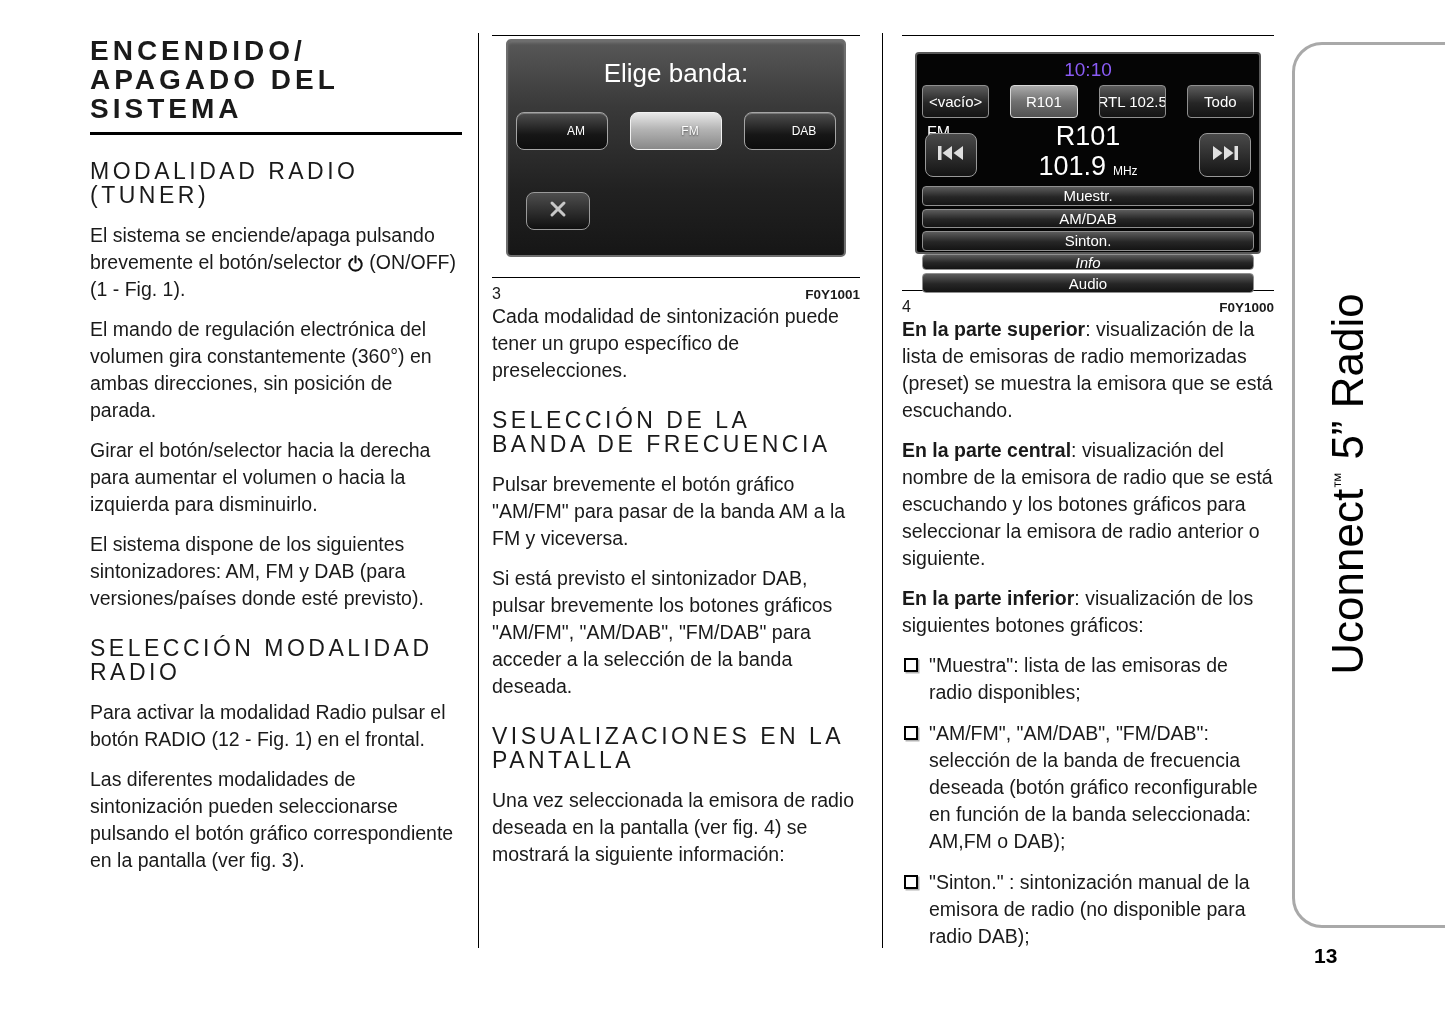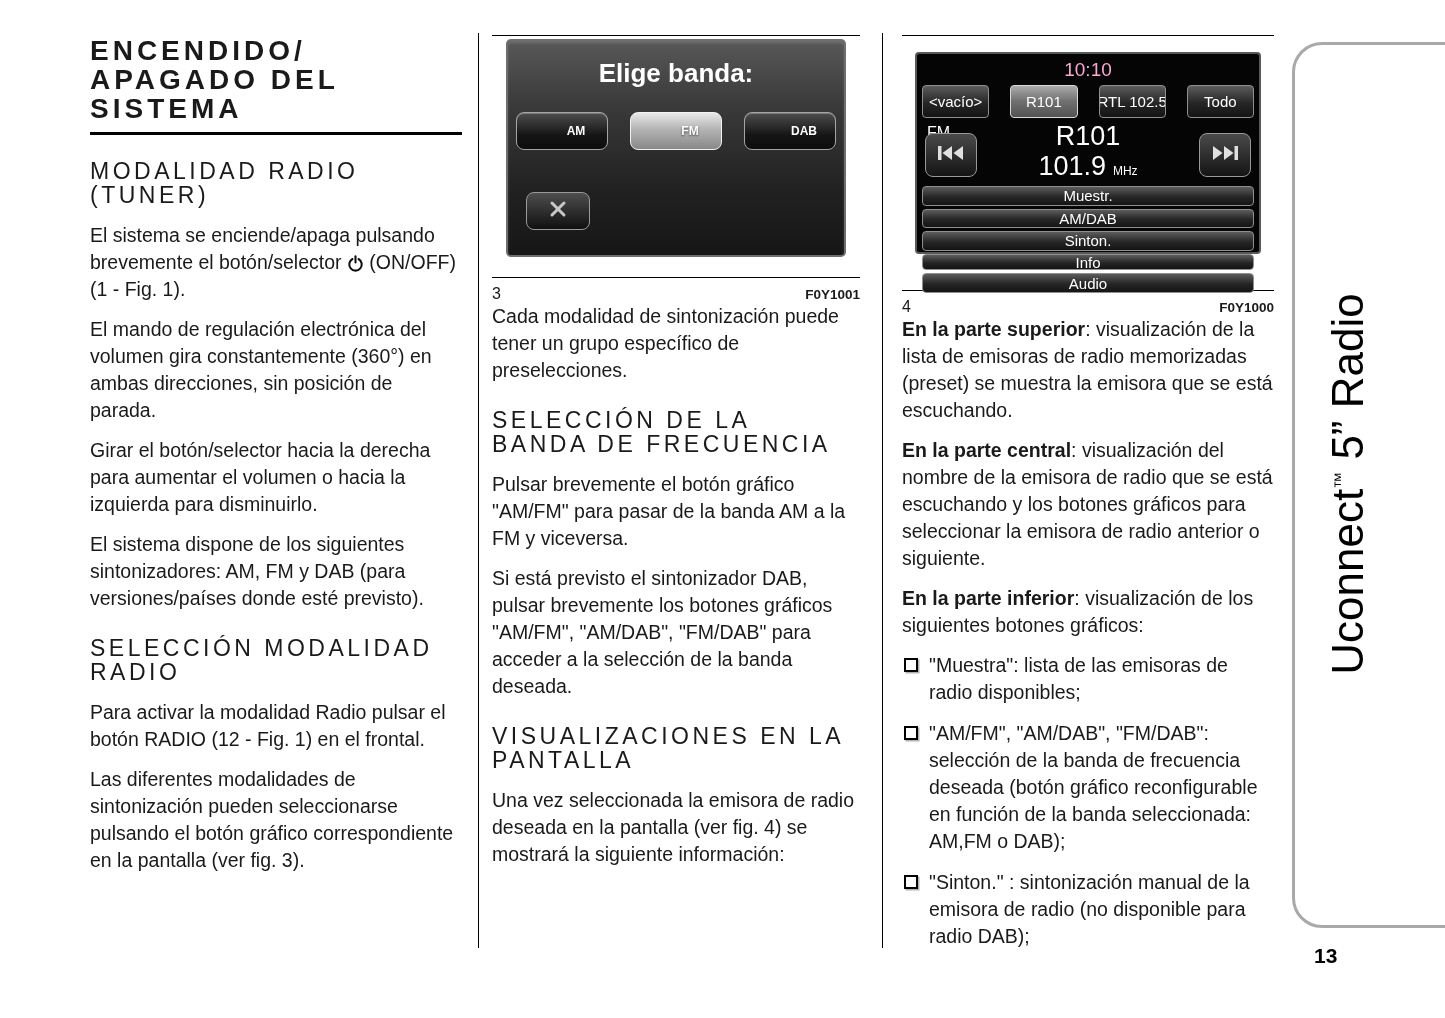--- a/index.html
+++ b/index.html
@@ -29,61 +29,61 @@
 
   
   .rule{border-top:1.5px solid #000;margin-top:5px;}
   .rule2{border-top:1.5px solid #000;}
   .caption{display:flex;justify-content:space-between;align-items:baseline;margin-top:7px;}
   .fig-num{font-size:16px;}
   .fig-code{font-size:13.5px;font-weight:bold;}
   .after-fig{margin-top:28px;}
 
   
-  .fig-area3{height:238px;padding-top:3px;font-weight:bold;}
+  .fig-area3{height:238px;padding-top:3px;}
   .screen3{width:340px;height:218px;margin:0 auto;border:2px solid #6e6e6e;border-radius:5px;
            box-sizing:border-box;
            background:linear-gradient(180deg,#585858 0%,#3a3a3a 30%,#212121 70%,#161616 100%);
            box-shadow:inset 0 2px 3px rgba(255,255,255,.15);}
   .elige{text-align:center;color:#fff;font-size:26px;padding-top:18px;line-height:28px;}
   .band-row{display:flex;justify-content:center;gap:22px;margin-top:25px;}
   .band-btn{width:92px;height:38px;border-radius:8px;color:#fff;font-size:12px;
             display:flex;align-items:center;justify-content:center;box-sizing:border-box;padding-left:28px;}
   .band-dark{background:linear-gradient(180deg,#4e4e4e,#161616 60%,#0d0d0d);
              border:1px solid #a5a5a5;box-shadow:inset 0 1px 0 rgba(255,255,255,.25);}
   .band-active{background:linear-gradient(180deg,#e8e8e8,#b4b4b4 45%,#888888);
                border:1px solid #f2f2f2;text-shadow:0 1px 2px rgba(0,0,0,.6);}
   .close-btn{width:64px;height:38px;margin:42px 0 0 18px;border-radius:8px;box-sizing:border-box;
              background:linear-gradient(180deg,#4e4e4e,#101010);border:1px solid #9a9a9a;
              display:flex;align-items:center;justify-content:center;}
 
   
   .fig-area4{height:238px;padding-top:16px;}
   .screen4{width:346px;height:202px;margin:0 auto;background:#050505;border:2px solid #585858;
            border-radius:4px;box-sizing:border-box;display:flex;flex-direction:column;}
-  .clock{text-align:center;color:#f9a8d4;font-size:19px;padding:5px 0 4px;}
+  .clock{text-align:center;color:#8b5cf6;font-size:19px;padding:5px 0 4px;}
   .preset-row{display:flex;gap:21px;padding:0 5px;}
   .pbtn,.bbtn{flex:1;height:33px;border-radius:4px;color:#fff;font-size:15px;box-sizing:border-box;
         display:flex;align-items:center;justify-content:center;white-space:nowrap;overflow:hidden;}
   .btn-dark{background:linear-gradient(180deg,#5c5c5c,#262626 55%,#141414);border:1px solid #8f8f8f;}
   .btn-active{background:linear-gradient(180deg,#aaaaaa,#707070 50%,#525252);border:1px solid #d8d8d8;}
   .main-area{position:relative;flex:1;}
   .band-label{position:absolute;left:10px;top:6px;color:#fff;font-size:16px;}
   .station{text-align:center;color:#fff;margin-top:3px;}
   .station-name{font-size:27px;line-height:30px;}
   .freq-line{font-size:27px;line-height:30px;}
   .freq-unit{font-size:12px;margin-left:7px;text-align:center;}
   .seek-btn{position:absolute;top:55%;transform:translateY(-50%);width:52px;height:44px;
             border-radius:8px;box-sizing:border-box;border:1px solid #999;
             background:linear-gradient(180deg,#4a4a4a,#141414);
             display:flex;align-items:center;justify-content:center;}
   .seek-prev{left:8px;}
   .seek-next{right:8px;}
   .bottom-row{display:flex;gap:3px;padding:0 5px 6px;flex-direction:column;}
-  .bbtn-info{flex:.85;}
+  .bbtn-info{flex:.85;font-style:italic;}
 
   
   .bullet-item{display:flex;margin:0 0 14px;}
   .box-bullet{flex:0 0 auto;width:10px;height:10px;border:2px solid #000;
               margin:6px 11px 0 2px;box-shadow:1.5px 1.5px 0 rgba(0,0,0,.3);}
   .bullet-text{font-size:19.5px;line-height:27px;}
 
   
   .side-tab{position:absolute;left:1292px;top:42px;width:210px;height:886px;
             border:3px solid #a9a9a9;border-radius:30px;box-sizing:border-box;}

